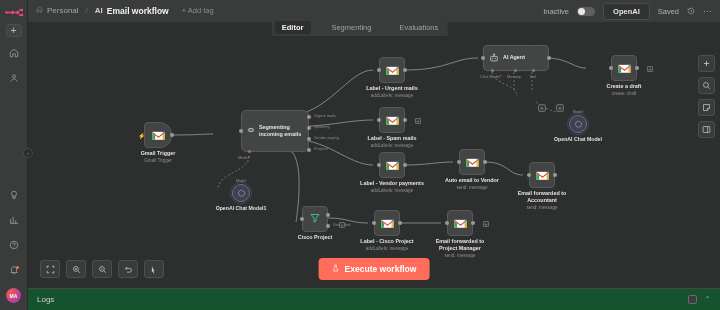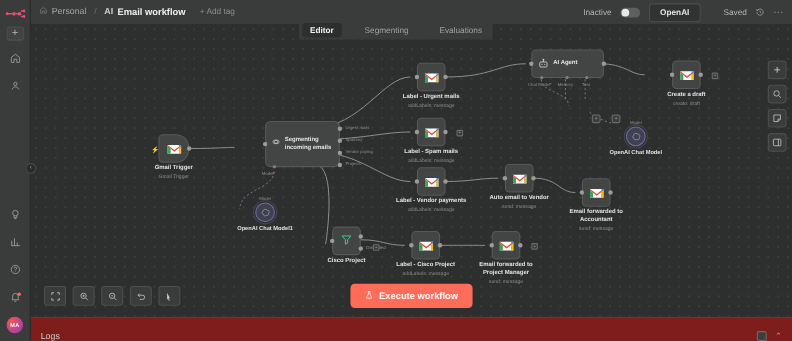--- a/index.html
+++ b/index.html
@@ -60,21 +60,21 @@
   .top-right { margin-left:auto; display:flex; align-items:center; gap:8px; }
   .inactive-lbl { font-size:7.5px; color:#b4b4b4; }
   .toggle {
     width:18px; height:9px; border-radius:5px; background:#5e5f5f; position:relative;
   }
   .toggle i { position:absolute; left:1px; top:1px; width:7px; height:7px; border-radius:50%; background:#e8e8e8; }
   .share-btn {
     background:#313232; color:#e6e6e6; font-size:7.5px; font-weight:bold;
     padding:3px 9px; border-radius:3px; border:1px solid #4a4b4b;
   }
-  .saved-lbl { font-size:7.5px; color:#b4b4b4;margin-left:13px; }
+  .saved-lbl { font-size:7.5px; color:#b4b4b4; }
   .top-ic { color:#a9a9a9; display:flex; align-items:center; font-size:9px; }
 
   
   .tabs {
     position:absolute; left:50%; transform:translateX(-50%); top:19px;
     display:flex; gap:14px; background:#3a3b3b; padding:2px 3px; border-radius:4px 4px 0 0; z-index:31;
   }
   .tab { font-size:7.5px; color:#a2a2a2; padding:2px 7px; border-radius:3px; }
   .tab.active { background:#2d2e2e; color:#f2f2f2; font-weight:bold; }
 
@@ -165,22 +165,22 @@
 
   
   .rightstrip { position:absolute; right:5px; top:33px; display:flex; flex-direction:column; gap:5px; z-index:25; }
   .rbtn {
     width:17px; height:17px; border:1px solid #4d4e4e; border-radius:3px; background:#3a3b3b;
     display:flex; align-items:center; justify-content:center; color:#c3c3c3; font-size:9px;
   }
 
   
   .logsbar {
-    position:absolute; left:28px; right:0; bottom:0; height:22px; background:#7f1d1d;
-    border-top:1px solid #464747; display:flex; align-items:flex-end; padding:0 9px; z-index:30;
+    position:absolute; left:28px; right:0; bottom:0; height:22px; background:#14532d;
+    border-top:1px solid #464747; display:flex; align-items:center; padding:0 9px; z-index:30;
   }
   .logs-lbl { font-size:8px; color:#cecece; }
   .logs-right { margin-left:auto; display:flex; align-items:center; gap:7px; color:#a0a0a0; font-size:8px; }
   .logs-sq { width:9px;height:9px;border:1px solid #6a6b6b;border-radius:2px;background:#3c3d3d; }
 </style>
 </head>
 <body>
 
 <div class="app">
 

